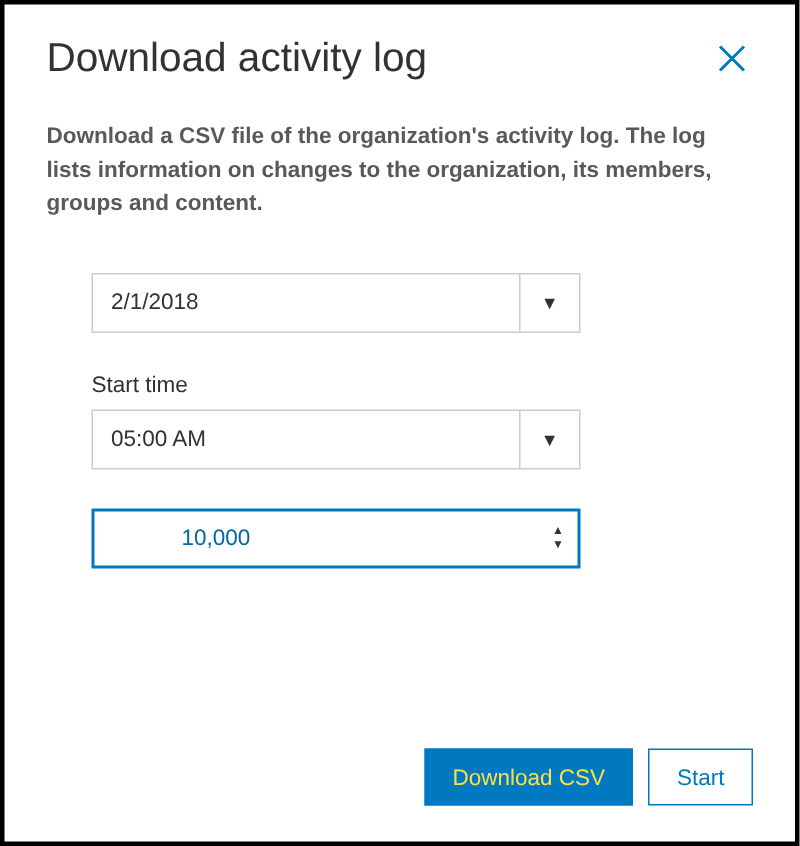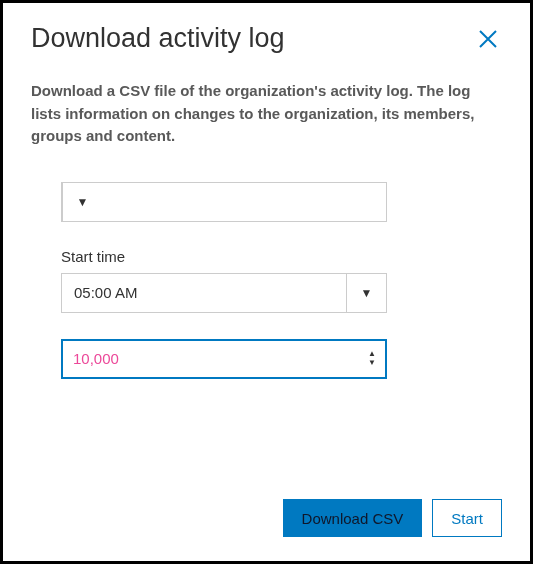--- a/index.html
+++ b/index.html
@@ -81,21 +81,22 @@
       height: 40px;
       border: 2px solid #0079c1;
       background: #fff;
     }
     .stepper-value {
       flex: 1;
       padding: 0 10px;
       display: flex;
       align-items: center;
       font-size: 15px;
-      color: #ec4899;
+      color: #0369a1;
+      margin-left: 48px;
     }
     .stepper-arrows {
       width: 20px;
       display: flex;
       flex-direction: column;
       align-items: center;
       justify-content: center;
       font-size: 8px;
       color: #323232;
       line-height: 1;
@@ -112,21 +113,21 @@
       height: 38px;
       padding: 0 18px;
       font-size: 15px;
       cursor: pointer;
       display: inline-flex;
       align-items: center;
       justify-content: center;
     }
     .btn-primary {
       background: #0079c1;
-      color: #0f172a;
+      color: #fde047;
       border: 1px solid #0079c1;
     }
     .btn-secondary {
       background: #fff;
       color: #0079c1;
       border: 1px solid #0079c1;
     }
   </style>
 </head>
 <body>
@@ -139,20 +140,21 @@
       </svg>
   </div>
 </div>
 
 <p class="description">Download a CSV file of the organization's activity log. The log lists information on changes to the organization, its members, groups and content.</p>
 
 <div class="form-area">
 
   <div class="field-group">
     <div class="dropdown">
+      <div class="dropdown-value">2/1/2018</div>
       <div class="dropdown-caret">▼</div>
     </div>
   </div>
 
   <div class="field-group">
     <label class="field-label">Start time</label>
     <div class="dropdown">
       <div class="dropdown-value">05:00 AM</div>
       <div class="dropdown-caret">▼</div>
     </div>

